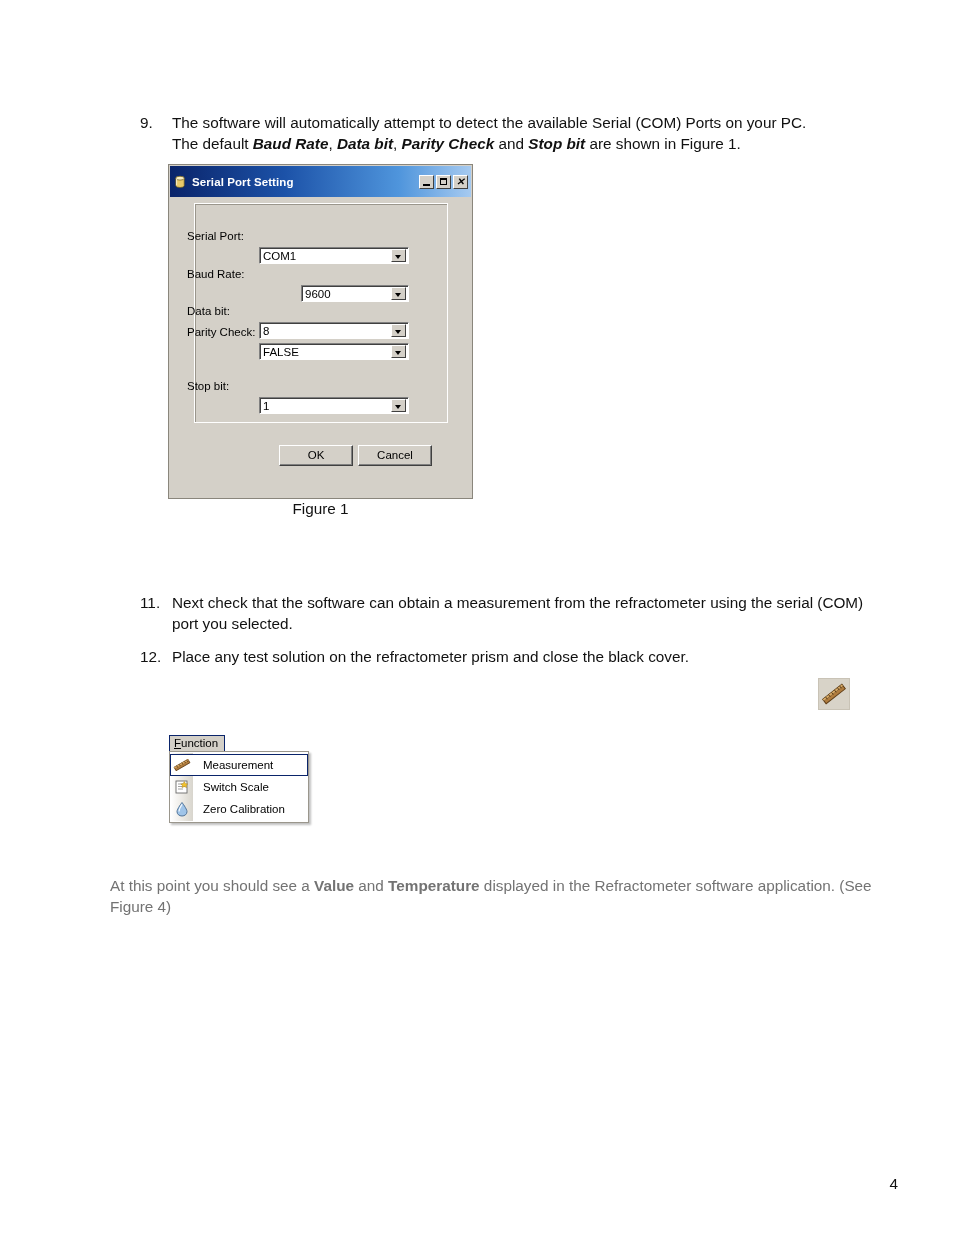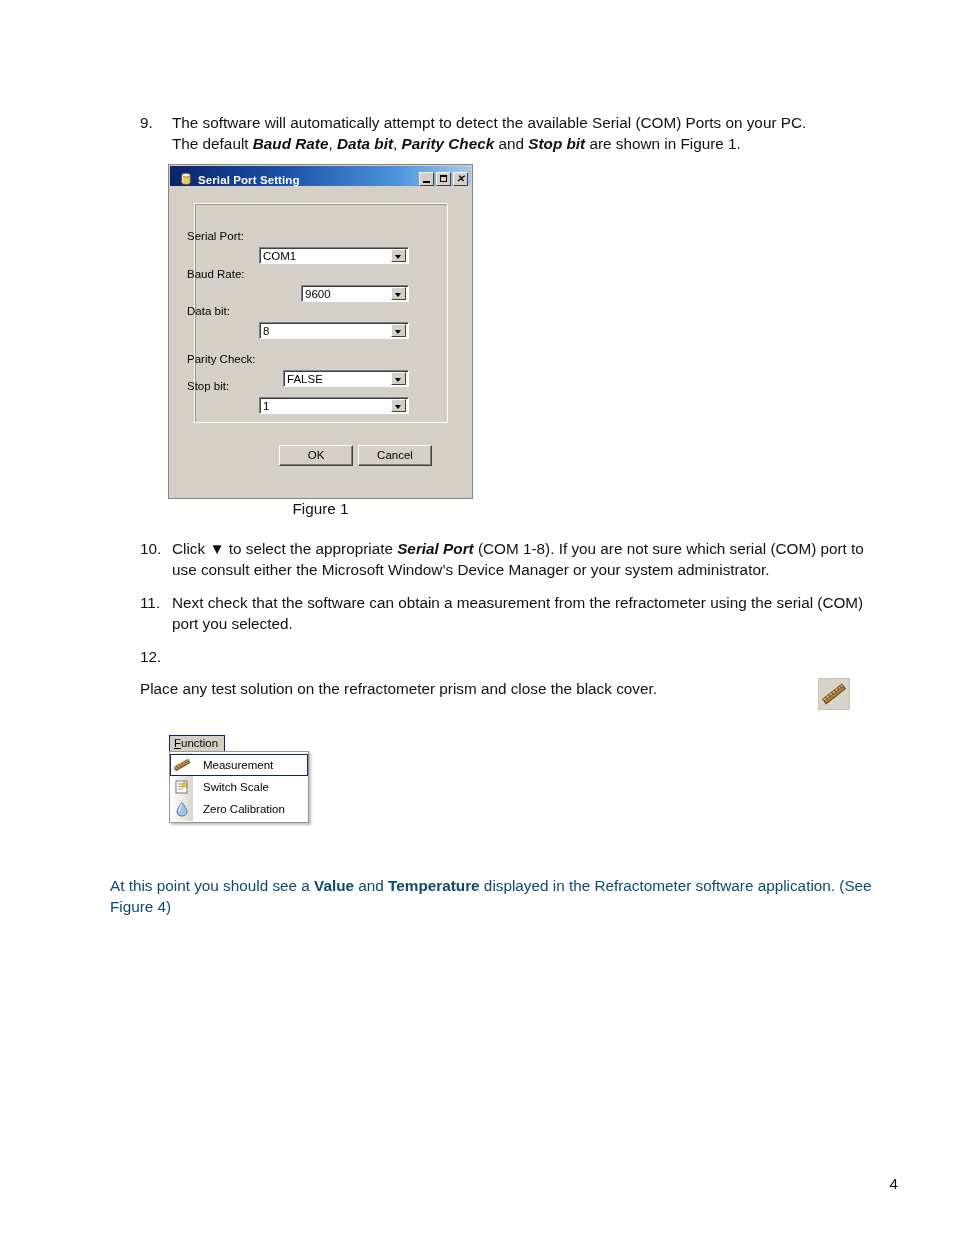--- a/index.html
+++ b/index.html
@@ -45,31 +45,31 @@
     font-weight: bold;
     font-style: italic;
   }
   b.bb {
     font-weight: bold;
   }
 
   #step9  { left: 140px; top: 112px;  width: 690px; }
   #step10 { left: 140px; top: 538px;  width: 745px; }
   #step11 { left: 140px; top: 592px;  width: 745px; }
-  #step12 { left: 140px; top: 646px;  width: 745px; flex-direction: column; }
+  #step12 { left: 140px; top: 646px;  width: 745px; }
   #step13 { left: 140px; top: 681px;  width: 700px; }
 
   .closing {
     position: absolute;
     left: 110px;
     top: 875px;
     width: 790px;
     font-size: 15.3px;
     line-height: 21px;
-    color: #0c4a6e;
+    color: #737373;
   }
 
   .page-number {
     position: absolute;
     right: 56px;
     bottom: 42px;
     font-size: 15.3px;
     color: #111;
   }
 
@@ -107,26 +107,26 @@
     top: 164px;
     width: 305px;
     height: 335px;
     background: #d4d0c8;
     border: 1px solid #8a867c;
     box-sizing: border-box;
     font-size: 11.5px;
   }
   .titlebar {
     position: relative;
-    height: 20px;
+    height: 31px;
     margin: 1px 1px 0 1px;
     background: linear-gradient(to right, #0a246a 0%, #1c52a8 38%, #4f95dc 76%, #a6caf0 100%);
     display: flex;
-    align-items: flex-end;
-    padding-left: 9px;
+    align-items: center;
+    padding-left: 3px;
     box-sizing: border-box;
   }
   .title-icon {
     width: 14px;
     height: 14px;
     flex: 0 0 14px;
     margin-right: 5px;
   }
   .title-text {
     color: #ffffff;
@@ -254,21 +254,21 @@
     width: 0;
     height: 0;
     border-left: 3.5px solid transparent;
     border-right: 3.5px solid transparent;
     border-top: 4px solid #000;
   }
 
   #row-serial { top: 62px; }
   #row-baud   { top: 100px; gap: 42px; }
   #row-data   { top: 137px; }
-  #row-parity { top: 185px; gap: 24px; }
+  #row-parity { top: 158px; }
   #row-stop   { top: 212px; }
 
   .dlg-buttons {
     position: absolute;
     left: 110px;
     top: 280px;
     display: flex;
     gap: 5px;
   }
   .dlg-btn {
@@ -439,28 +439,20 @@
     </div>
 
     <div class="dlg-buttons">
       <div class="dlg-btn">OK</div>
       <div class="dlg-btn">Cancel</div>
     </div>
   </div>
 
   <div class="figure-caption">Figure 1</div>
 
-  <div class="step" id="step10">
-    <span class="step-num">10.</span>
-    <span class="step-body">
-      Click <span>▼</span> to select the appropriate
-      <b class="bi">Serial Port</b> (COM 1-8). If you are not sure which serial (COM) port to use consult either the
-      Microsoft Window’s Device Manager or your system administrator.
-    </span>
-  </div>
 
   <div class="step" id="step11">
     <span class="step-num">11.</span>
     <span class="step-body">
       Next check that the software can obtain a measurement from the refractometer using the serial (COM)
       port you selected.
     </span>
   </div>
 
   <div class="step" id="step12">

